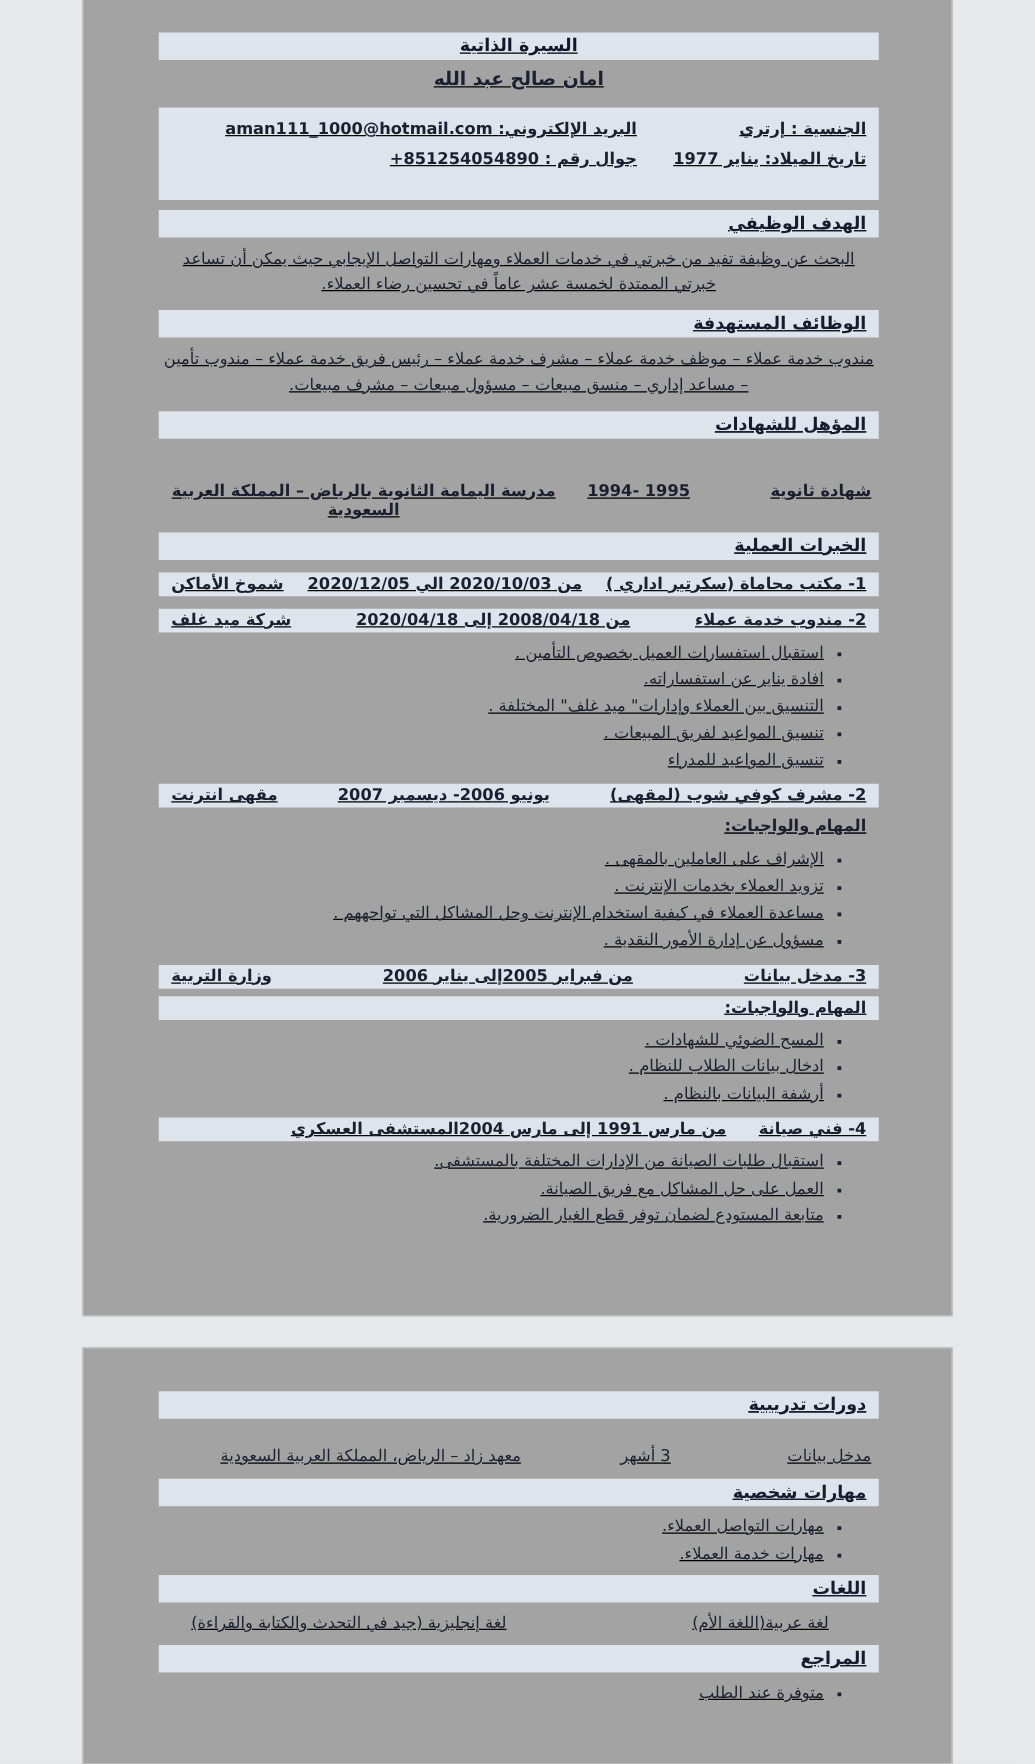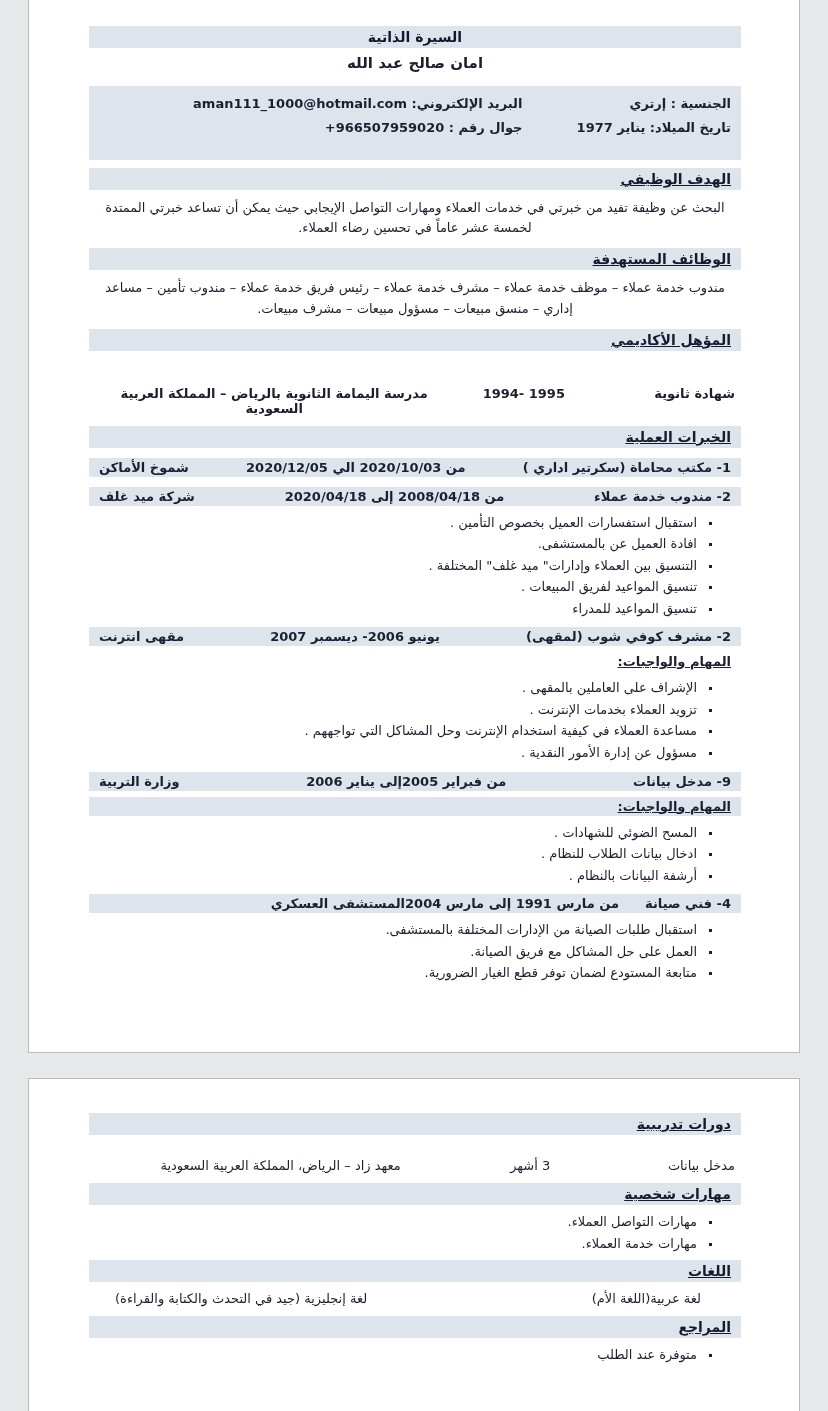--- a/index.html
+++ b/index.html
@@ -1,18 +1,18 @@
 <!DOCTYPE html>
 <html lang="ar"><head>
 <meta charset="utf-8">
 <style>
   html,body{margin:0;padding:0;}
   body{width:828px;background:#e7e8ea;font-family:"DejaVu Sans",sans-serif;}
   .canvas{width:828px;height:1411px;overflow:hidden;background:#e7e8ea;}
-  .page{width:772px;margin:0 auto;background:#ffffff;border:1px solid #b9bdc2;box-sizing:border-box;}
+  .page{width:696px;margin:0 auto;background:#a3a3a3;border:1px solid #b9bdc2;box-sizing:border-box;text-decoration:underline;}
   .page1{border-top:none;height:1053px;}
   .page2{margin-top:25px;height:500px;}
   .content{direction:rtl;padding:26px 58px 0 60px;color:#1b2030;font-size:13px;}
   .content2{padding-top:34px;}
   .band{background:#dde4ec;}
   .title-band{font-weight:bold;text-align:center;font-size:14px;padding:3px 0;color:#10182b;}
   .name-row{font-weight:bold;text-align:center;padding:6px 0;font-size:15px;}
   .contact{display:flex;margin-top:8px;padding:6px 10px 20px;font-weight:bold;line-height:1.85;}
   .contact-right{width:33%;}
   .contact-left{width:67%;text-align:right;}
@@ -51,31 +51,31 @@
       <div class="band title-band">السيرة الذاتية</div>
       <div class="name-row">امان صالح عبد الله</div>
 
       <div class="band contact">
         <div class="contact-right">
           <div>الجنسية : إرتري</div>
           <div>تاريخ الميلاد: يناير 1977</div>
         </div>
         <div class="contact-left">
           <div><span>البريد الإلكتروني:</span> <span class="ltr" dir="ltr">aman111_1000@hotmail.com</span></div>
-          <div><span>جوال رقم :</span> <span class="ltr" dir="ltr">+966507959020</span></div>
+          <div><span>جوال رقم :</span> <span class="ltr" dir="ltr">+851254054890</span></div>
         </div>
       </div>
 
       <div class="section-head"><span class="ul">الهدف الوظيفي</span></div>
       <p class="para">البحث عن وظيفة تفيد من خبرتي في خدمات العملاء ومهارات التواصل الإيجابي حيث يمكن أن تساعد خبرتي الممتدة لخمسة عشر عاماً في تحسين رضاء العملاء.</p>
 
       <div class="section-head"><span class="ul">الوظائف المستهدفة</span></div>
       <p class="para">مندوب خدمة عملاء – موظف خدمة عملاء – مشرف خدمة عملاء – رئيس فريق خدمة عملاء – مندوب تأمين – مساعد إداري – منسق مبيعات – مسؤول مبيعات – مشرف مبيعات.</p>
 
-      <div class="section-head"><span class="ul">المؤهل الأكاديمي</span></div>
+      <div class="section-head"><span class="ul">المؤهل للشهادات</span></div>
       <div class="edu-row">
         <span class="edu-degree">شهادة ثانوية</span>
         <span class="edu-years ltr" dir="ltr">1994- 1995</span>
         <span class="edu-school">مدرسة اليمامة الثانوية بالرياض – المملكة العربية السعودية</span>
       </div>
 
       <div class="section-head"><span class="ul">الخبرات العملية</span></div>
 
       <div class="job-row">
         <span>1- مكتب محاماة (سكرتير اداري )</span>
@@ -83,41 +83,41 @@
         <span>شموخ الأماكن</span>
       </div>
 
       <div class="job-row">
         <span>2- مندوب خدمة عملاء</span>
         <span class="job-period">من 2008/04/18 إلى 2020/04/18</span>
         <span>شركة ميد غلف</span>
       </div>
       <ul class="bullets">
         <li>استقبال استفسارات العميل بخصوص التأمين .</li>
-        <li>افادة العميل عن بالمستشفى.</li>
+        <li>افادة يناير عن استفساراته.</li>
         <li>التنسيق بين العملاء وإدارات" ميد غلف" المختلفة .</li>
         <li>تنسيق المواعيد لفريق المبيعات .</li>
         <li>تنسيق المواعيد للمدراء</li>
       </ul>
 
       <div class="job-row">
         <span>2- مشرف كوفي شوب (لمقهى)</span>
         <span class="job-period">يونيو 2006- ديسمبر 2007</span>
         <span>مقهى انترنت</span>
       </div>
       <div class="duties"><span class="lbl">المهام والواجبات:</span></div>
       <ul class="bullets">
         <li>الإشراف على العاملين بالمقهى .</li>
         <li>تزويد العملاء بخدمات الإنترنت .</li>
         <li>مساعدة العملاء في كيفية استخدام الإنترنت وحل المشاكل التي تواجههم .</li>
         <li>مسؤول عن إدارة الأمور النقدية .</li>
       </ul>
 
       <div class="job-row">
-        <span>9- مدخل بيانات</span>
+        <span>3- مدخل بيانات</span>
         <span class="job-period">من فبراير 2005إلى يناير 2006</span>
         <span>وزارة التربية</span>
       </div>
       <div class="duties band"><span class="lbl">المهام والواجبات:</span></div>
       <ul class="bullets">
         <li>المسح الضوئي للشهادات .</li>
         <li>ادخال بيانات الطلاب للنظام .</li>
         <li>أرشفة البيانات بالنظام .</li>
       </ul>
 

